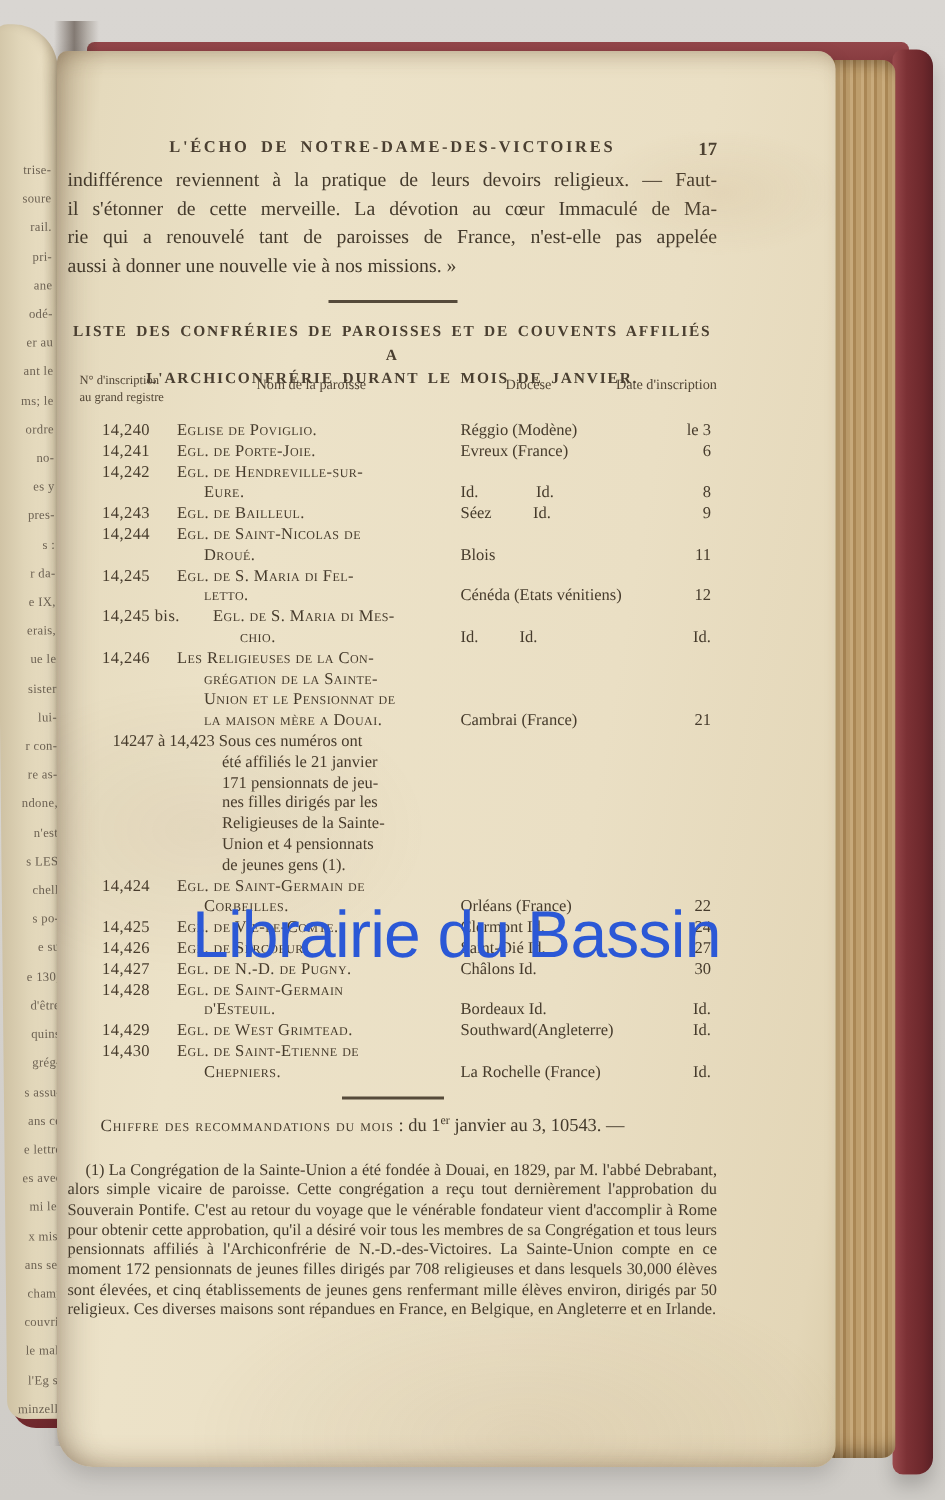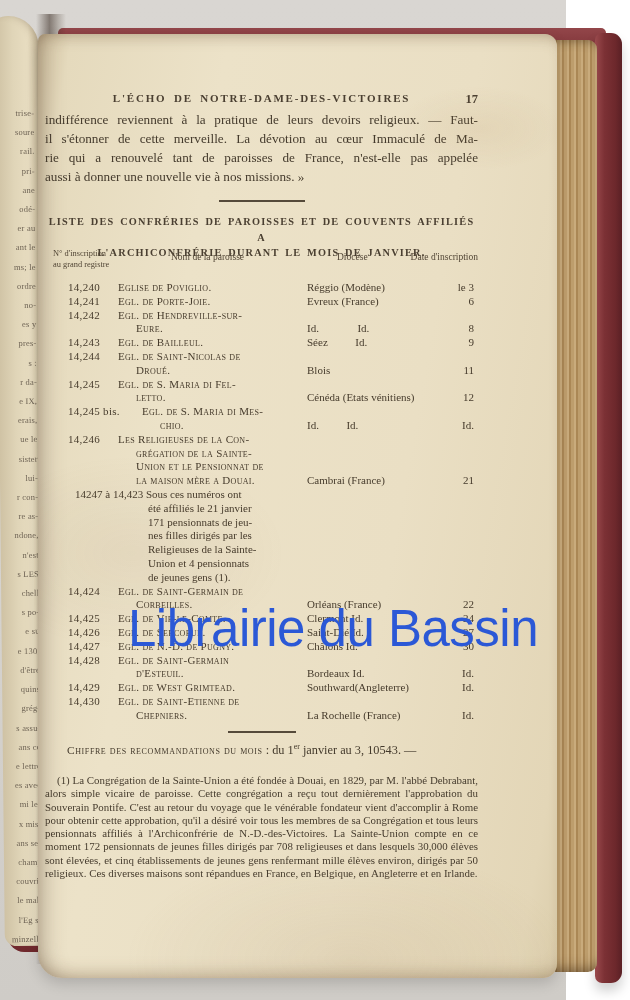--- a/index.html
+++ b/index.html
@@ -1,18 +1,18 @@
 <!DOCTYPE html>
 <html><head>
 <meta charset="utf-8">
 <style>
   html,body{margin:0;padding:0;}
   body{width:630px;height:1000px;overflow:hidden;
        font-family:"Liberation Serif","DejaVu Serif",serif;}
-  .scene{position:relative;width:566px;height:1000px;
+  .scene{position:relative;width:630px;height:1000px;
          background:linear-gradient(180deg,#d9d6d2 0%,#d6d3cf 55%,#cfccc7 100%);}
 
   
   .cover-top{position:absolute;left:58px;top:28px;width:548px;height:26px;
              background:linear-gradient(180deg,#93464a,#7b3135);border-radius:5px;}
   .cover-right{position:absolute;left:595px;top:33px;width:27px;height:950px;
                background:linear-gradient(90deg,#9a4a4d 0%,#7c3135 35%,#6d282c 75%,#5a2025 100%);
                border-radius:7px 11px 11px 7px;box-shadow:0 8px 12px rgba(0,0,0,0.18);}
   .cover-bottom-left{position:absolute;left:8px;top:890px;width:66px;height:62px;
                background:linear-gradient(180deg,#8a3c3f,#6f282c);border-radius:8px 8px 12px 16px;}
@@ -79,21 +79,21 @@
   .chiffre{position:absolute;top:708px;left:0;width:100%;font-size:12.3px;color:#443a2c;}
   .chiffre-label{font-variant:small-caps;font-size:11.4px;letter-spacing:0.6px;padding-left:22px;}
   .chiffre sup{font-size:8px;}
 
   .footnote{position:absolute;top:740px;left:0;width:100%;font-size:10.9px;line-height:13.3px;
             text-align:justify;text-indent:12px;color:#453b2d;}
 
   
   .watermark{position:absolute;left:128px;top:599px;
              font-family:"Liberation Sans","DejaVu Sans",sans-serif;
-             font-size:51px;letter-spacing:-0.5px;white-space:nowrap;z-index:5;}
+             font-size:44px;letter-spacing:-0.5px;white-space:nowrap;z-index:5;}
 </style>
 </head>
 <body>
 
 <div class="scene">
 
   <div class="cover-top"></div>
   <div class="cover-right"></div>
   <div class="cover-bottom-left"></div>
   <div class="fore-edge"></div>

